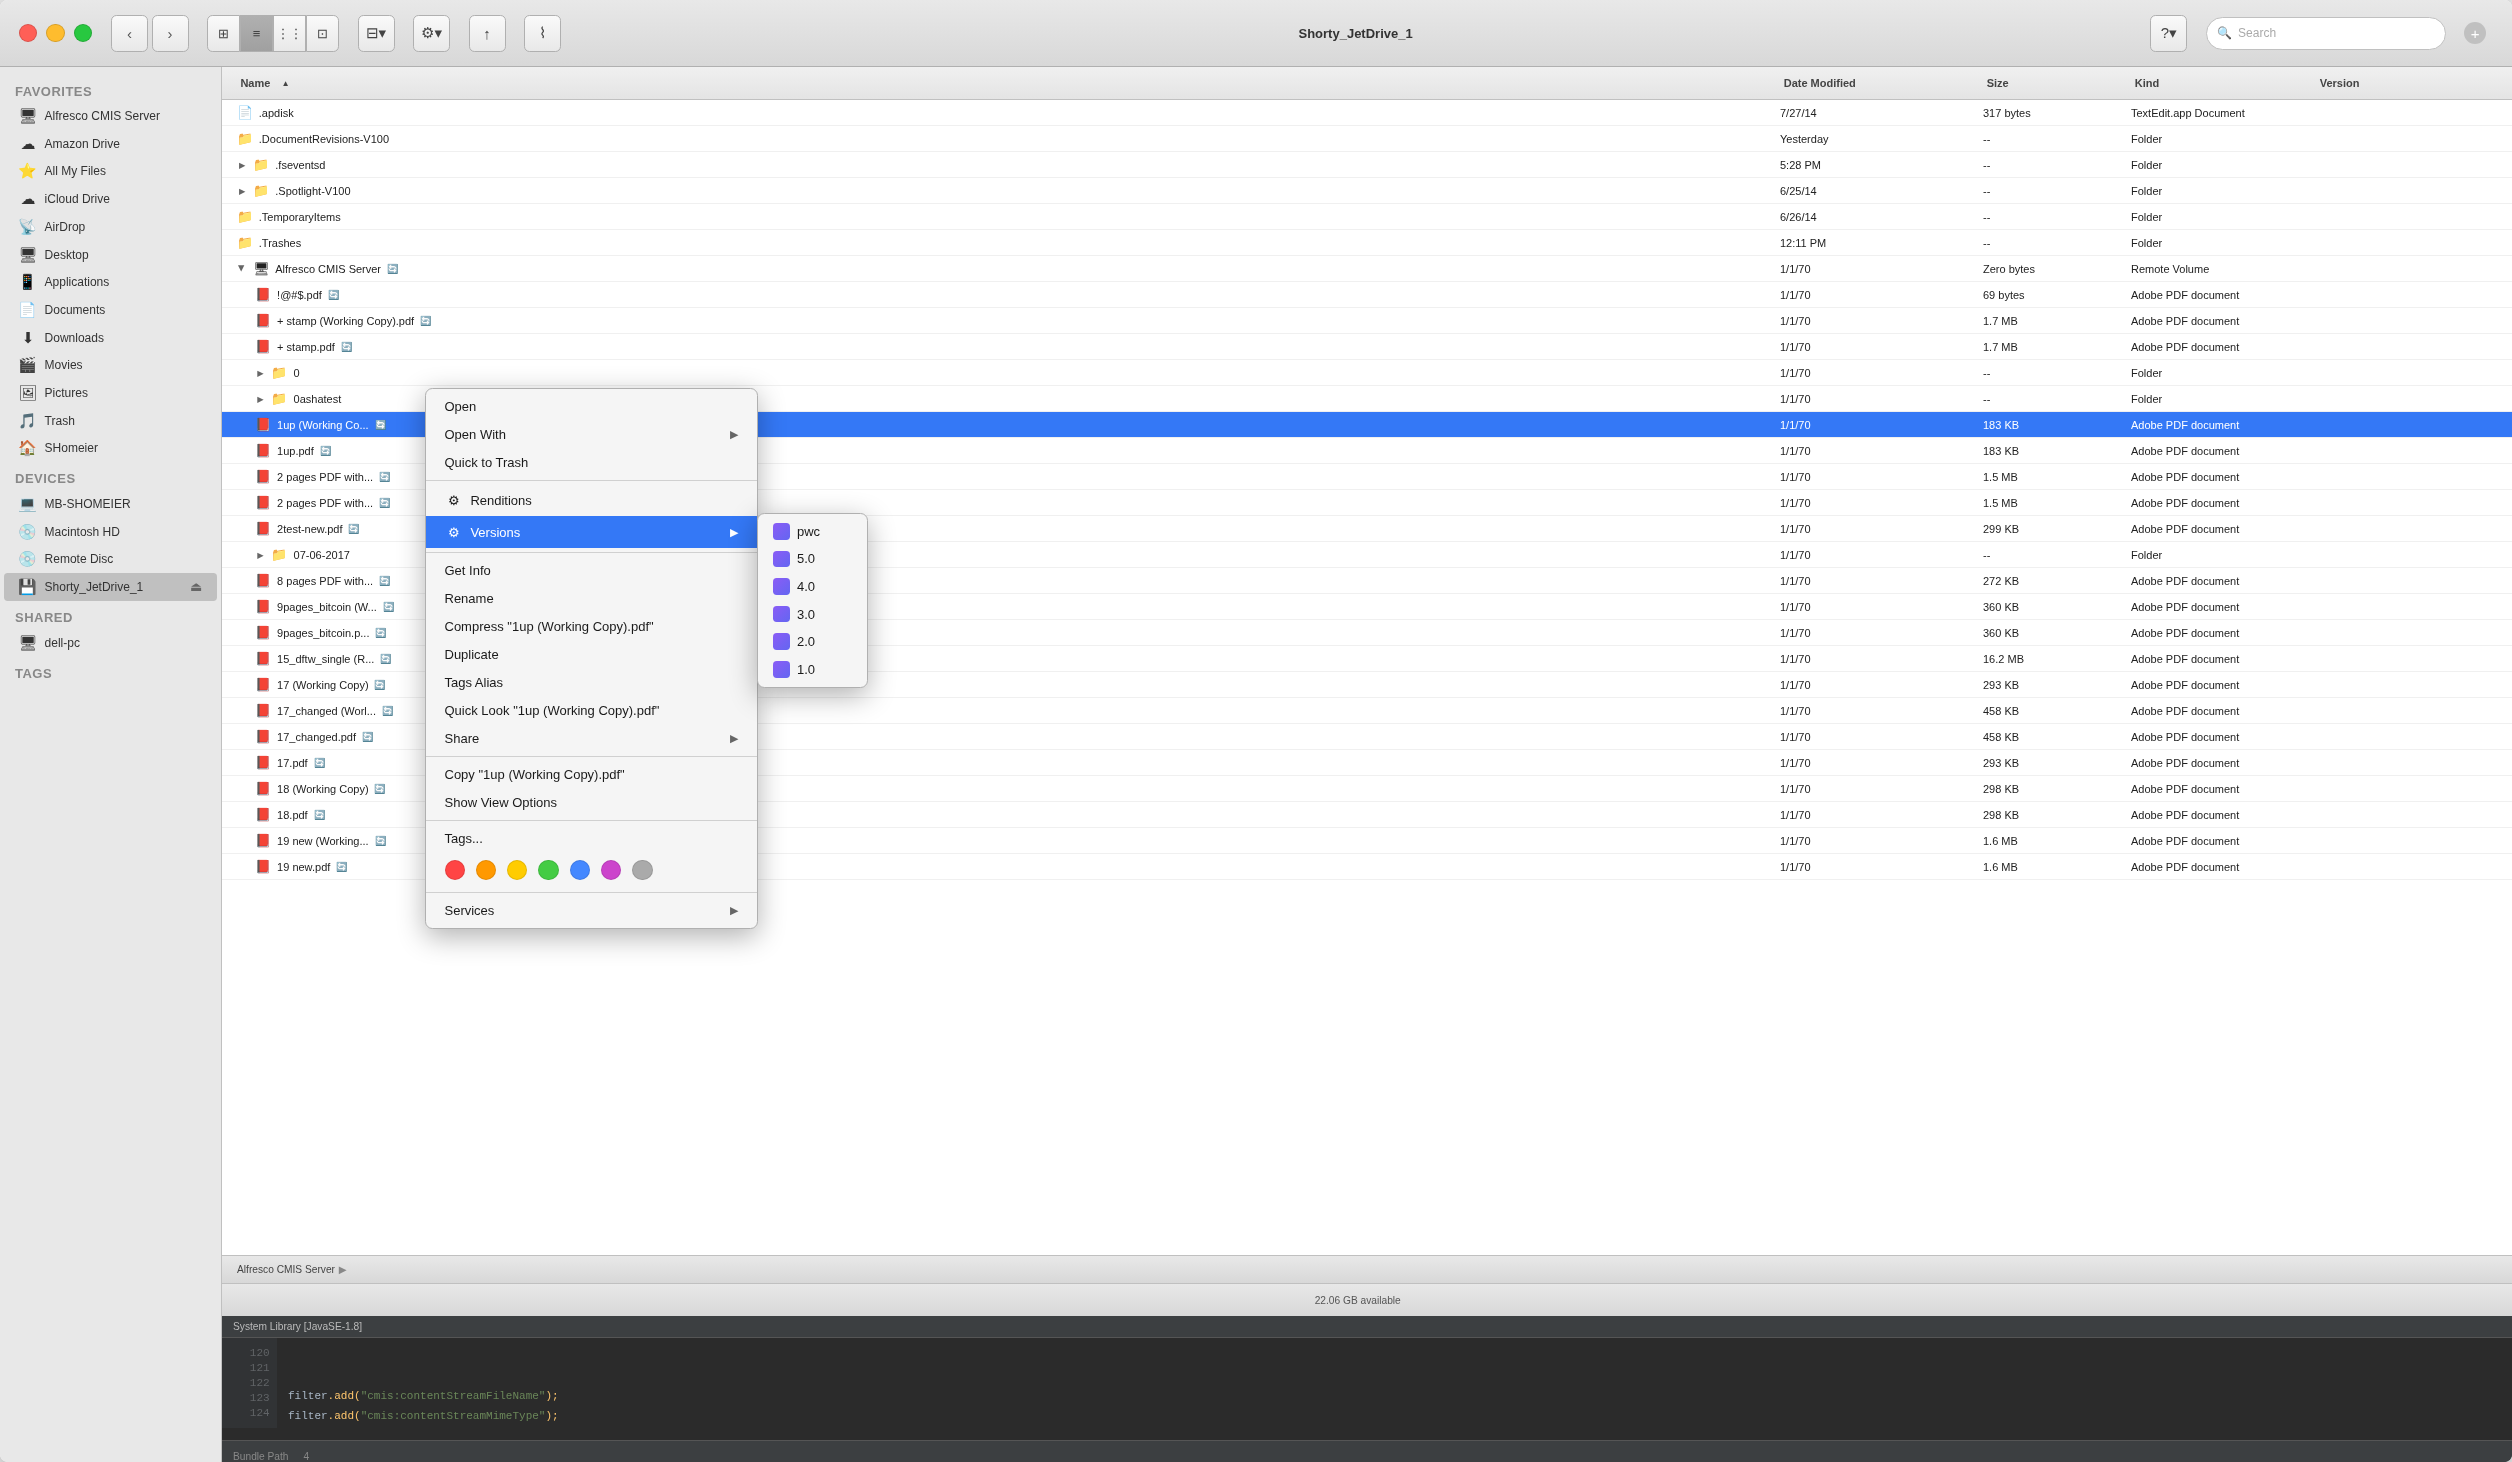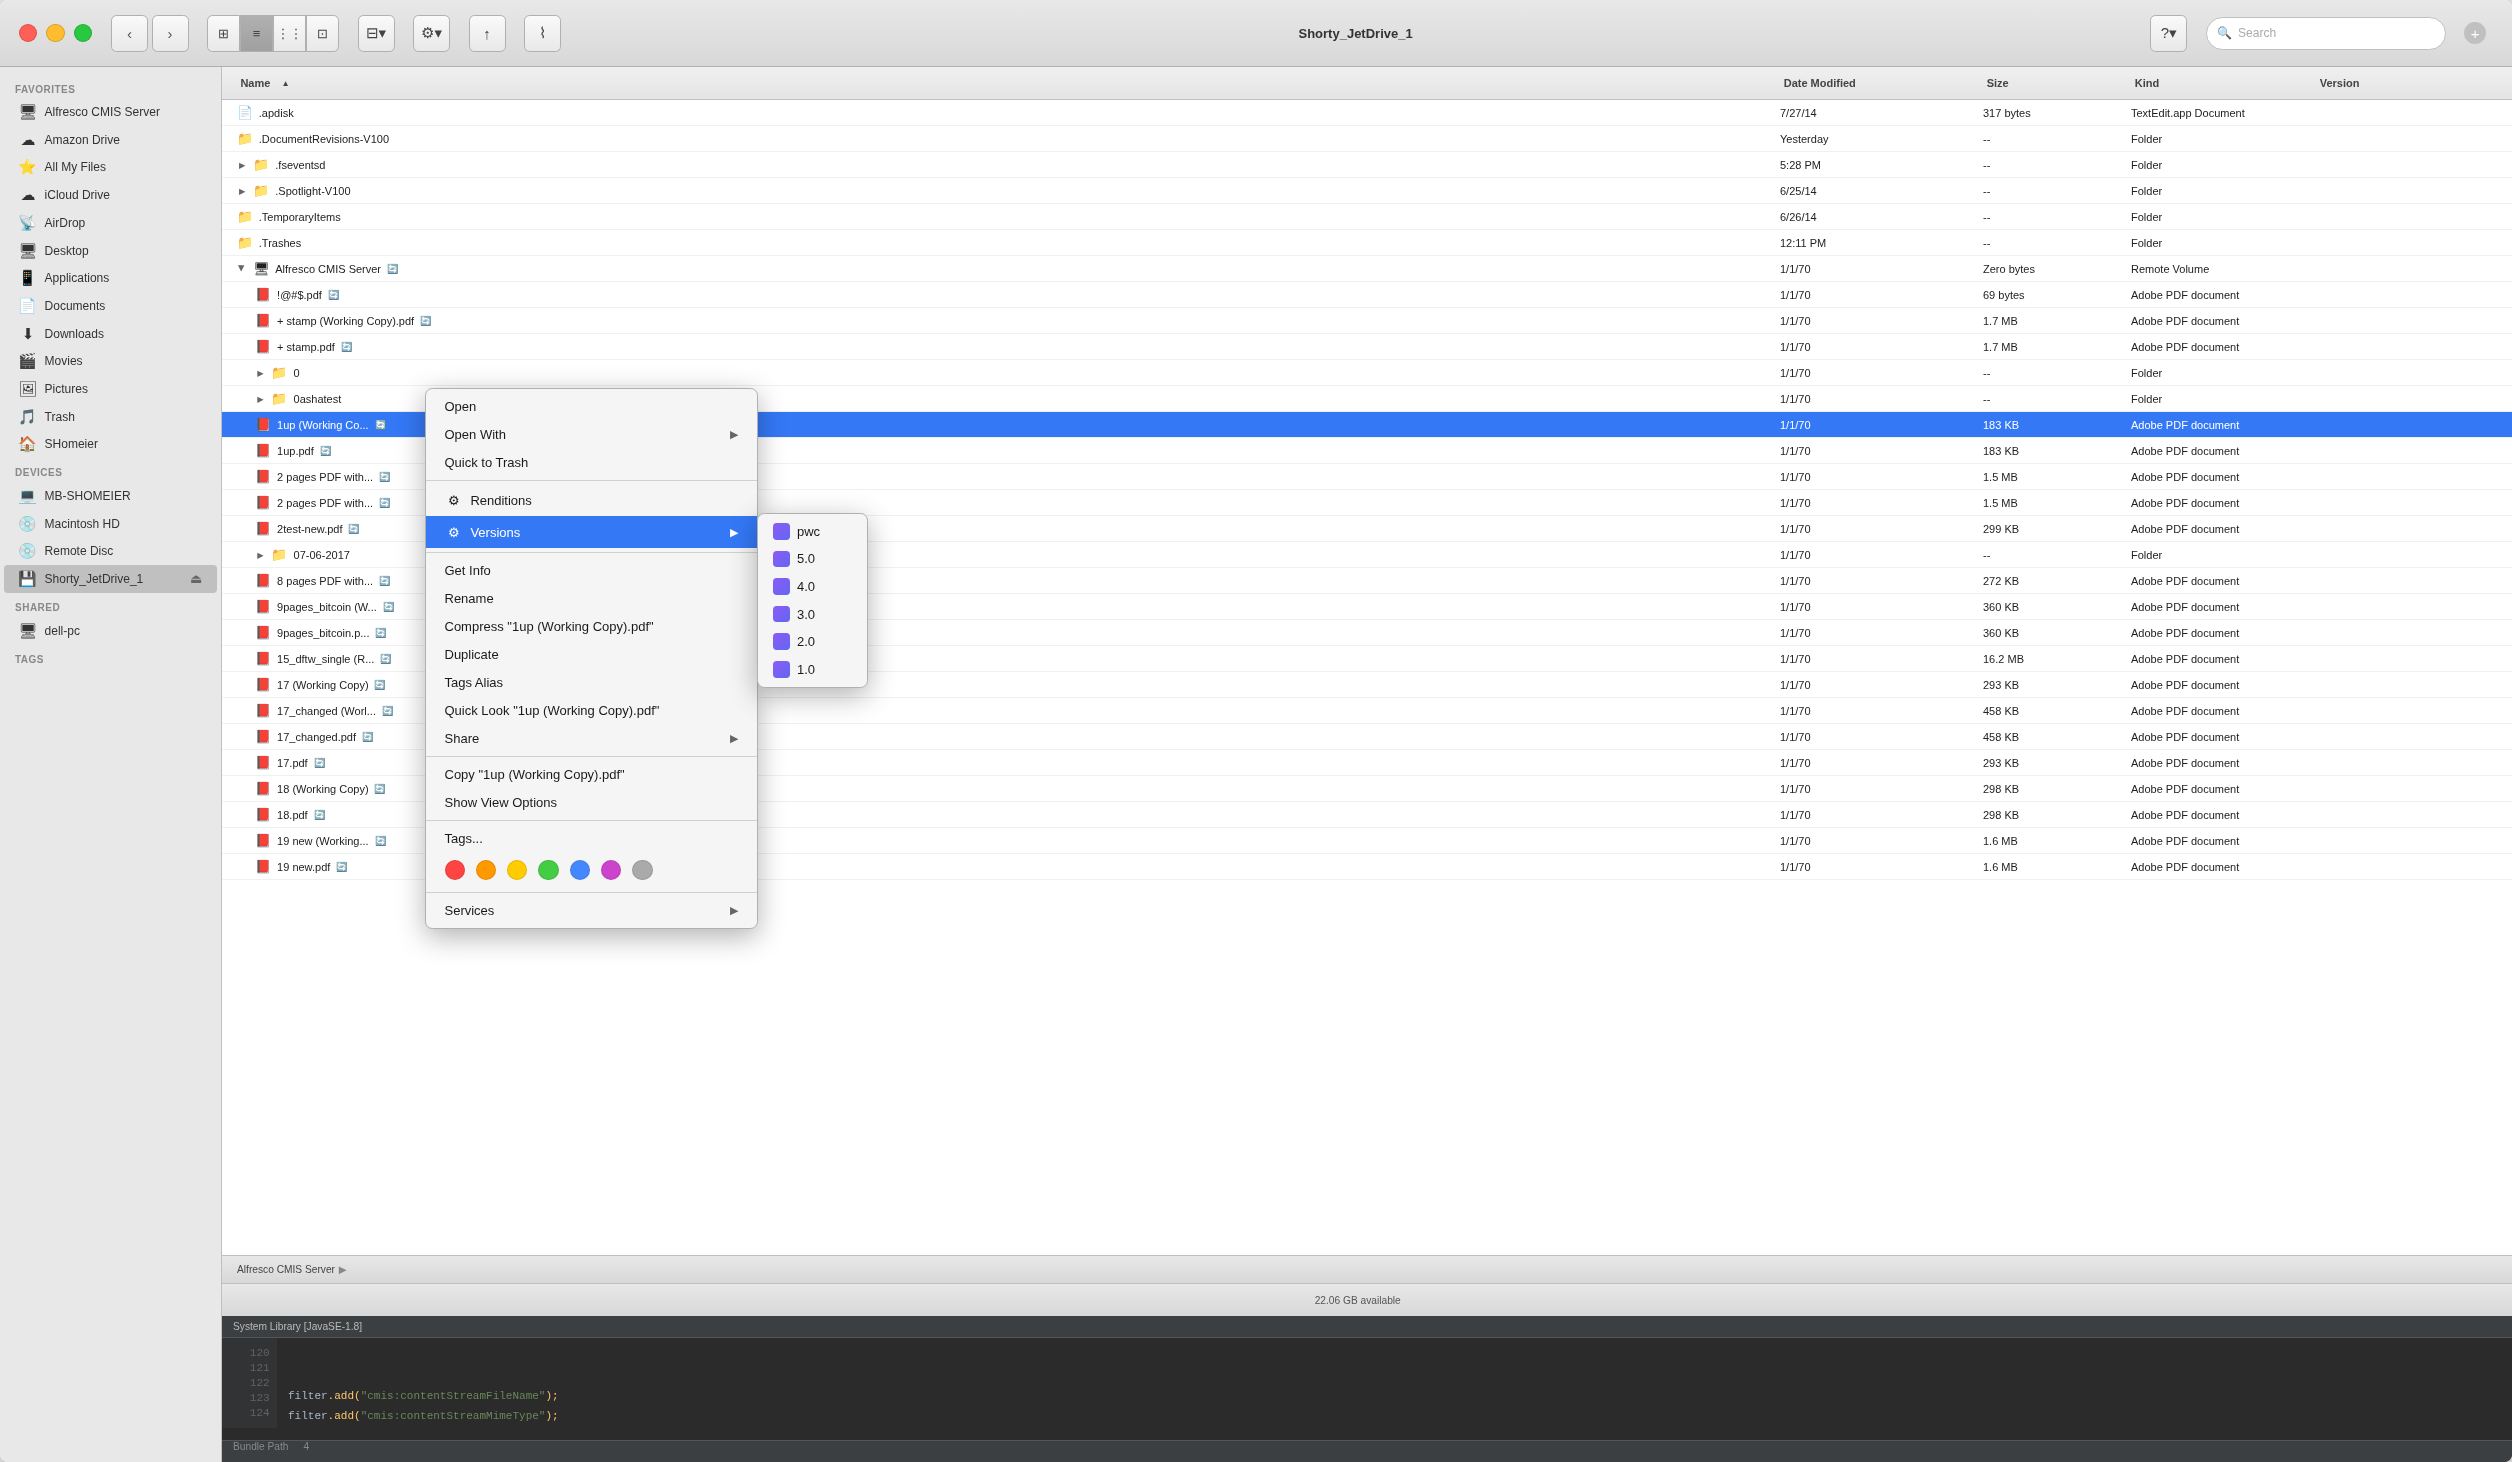--- a/index.html
+++ b/index.html
@@ -146,21 +146,21 @@
     .sidebar {
       width: 222px;
       background: #e8e8e8;
       border-right: 0.9px solid #c0c0c0;
       overflow-y: auto;
       flex-shrink: 0;
       padding: 7.4px 0;
     }
 
     .sidebar-section-title {
-      font-size: 10px;
+      font-size: 13px;
       font-weight: 700;
       color: #888;
       text-transform: uppercase;
       padding: 9.2px 15px 3.7px 15px;
       letter-spacing: 0.5px;
     }
 
     .sidebar-item {
       display: flex;
       align-items: center;
@@ -1053,21 +1053,21 @@
               <span class="code-method">);</span>
             </div>
             <div class="code-line">
               <span class="code-variable">filter</span>
               <span class="code-method">.add(</span>
               <span class="code-string">"cmis:versionLabel"</span>
               <span class="code-method">);</span>
             </div>
           </div>
         </div>
-        <div style="height:22px; background:#3c3f41; display:flex; align-items:flex-start; padding:0 11px; font-size:10.2px; color:#888; border-top:0.9px solid #555; flex-shrink:0; gap:15px;margin-top:12px;">
+        <div style="height:22px; background:#3c3f41; display:flex; align-items:flex-end; padding:0 11px; font-size:10.2px; color:#888; border-top:0.9px solid #555; flex-shrink:0; gap:15px;margin-top:12px;">
           <span>Bundle Path</span>
           <span>4</span>
         </div>
       </div>
     </div>
 
   </div>
 </div>
 
 <div class="context-menu">

